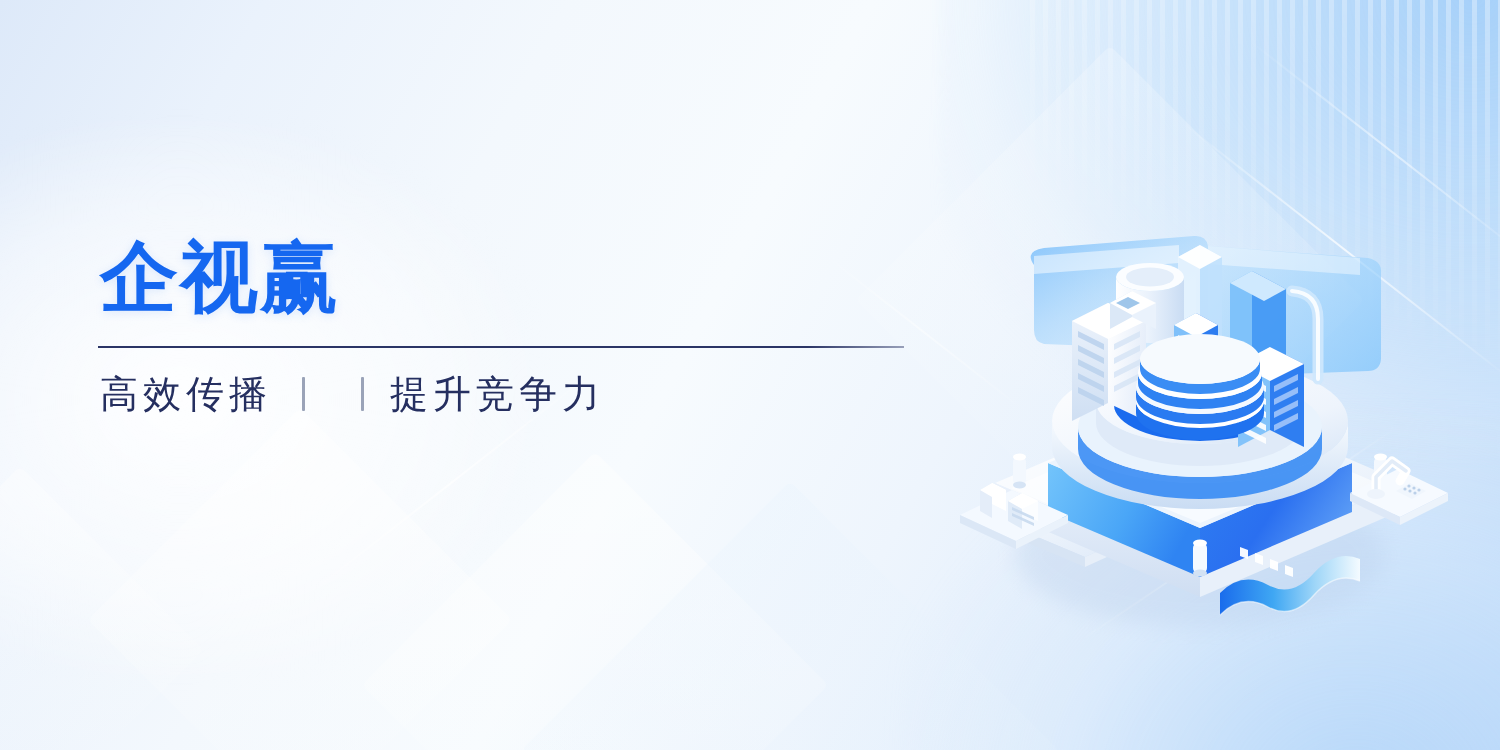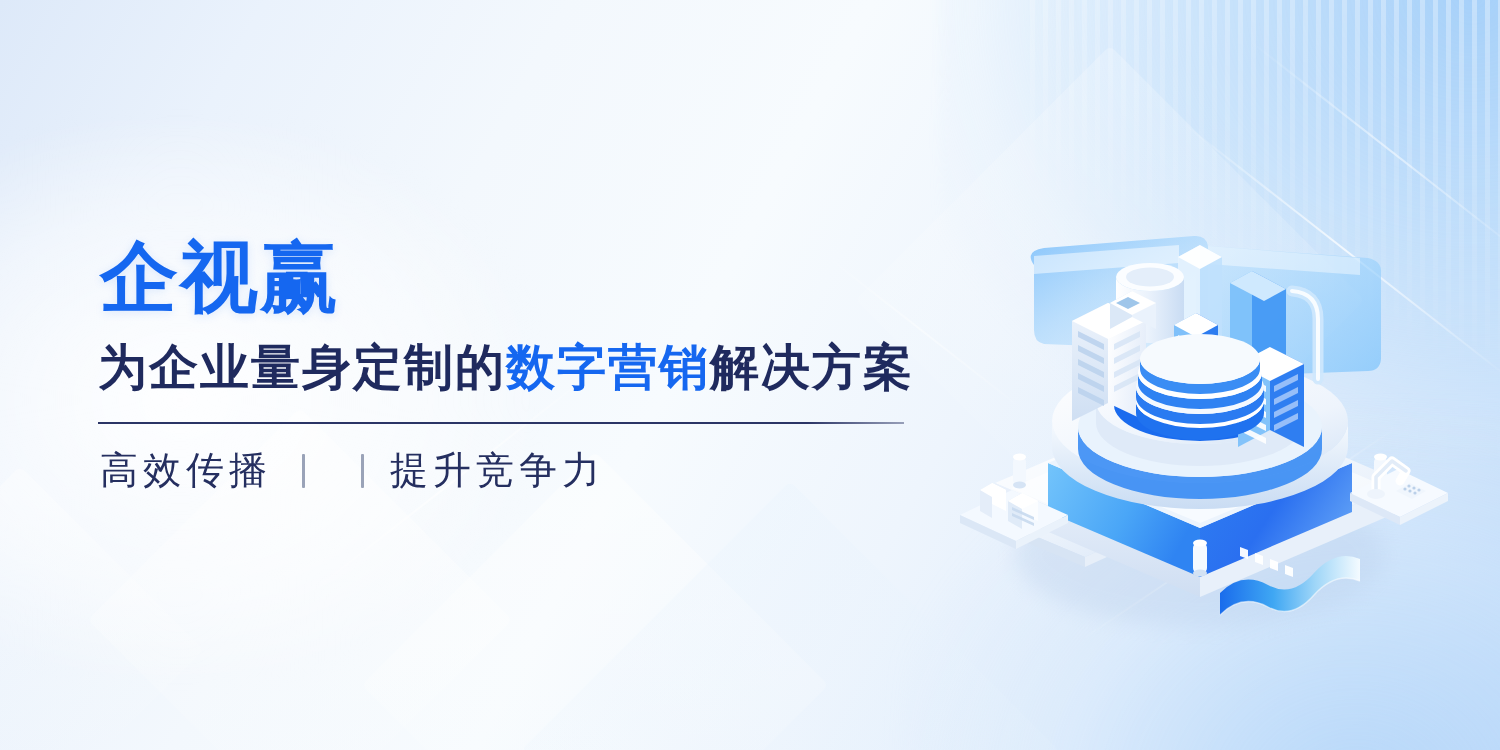--- a/index.html
+++ b/index.html
@@ -186,21 +186,20 @@
     <div class="streak s2"></div>
     <div class="streak s3"></div>
     <div class="streak s4"></div>
     <div class="streak s5"></div>
   </div>
 
   <div class="content">
 
     <h1 class="brand-title">企视赢</h1>
 
-    <h2 class="headline"><span>为企业量身定制的</span><span class="hl-accent">数字营销</span><span>解决方案</span></h2>
 
     <div class="divider"></div>
 
     <div class="tagline">
       <span class="tg-item">高效传播</span>
       <span class="tg-sep"></span>
       <span class="tg-sep"></span>
       <span class="tg-item">提升竞争力</span>
     </div>
   </div>

